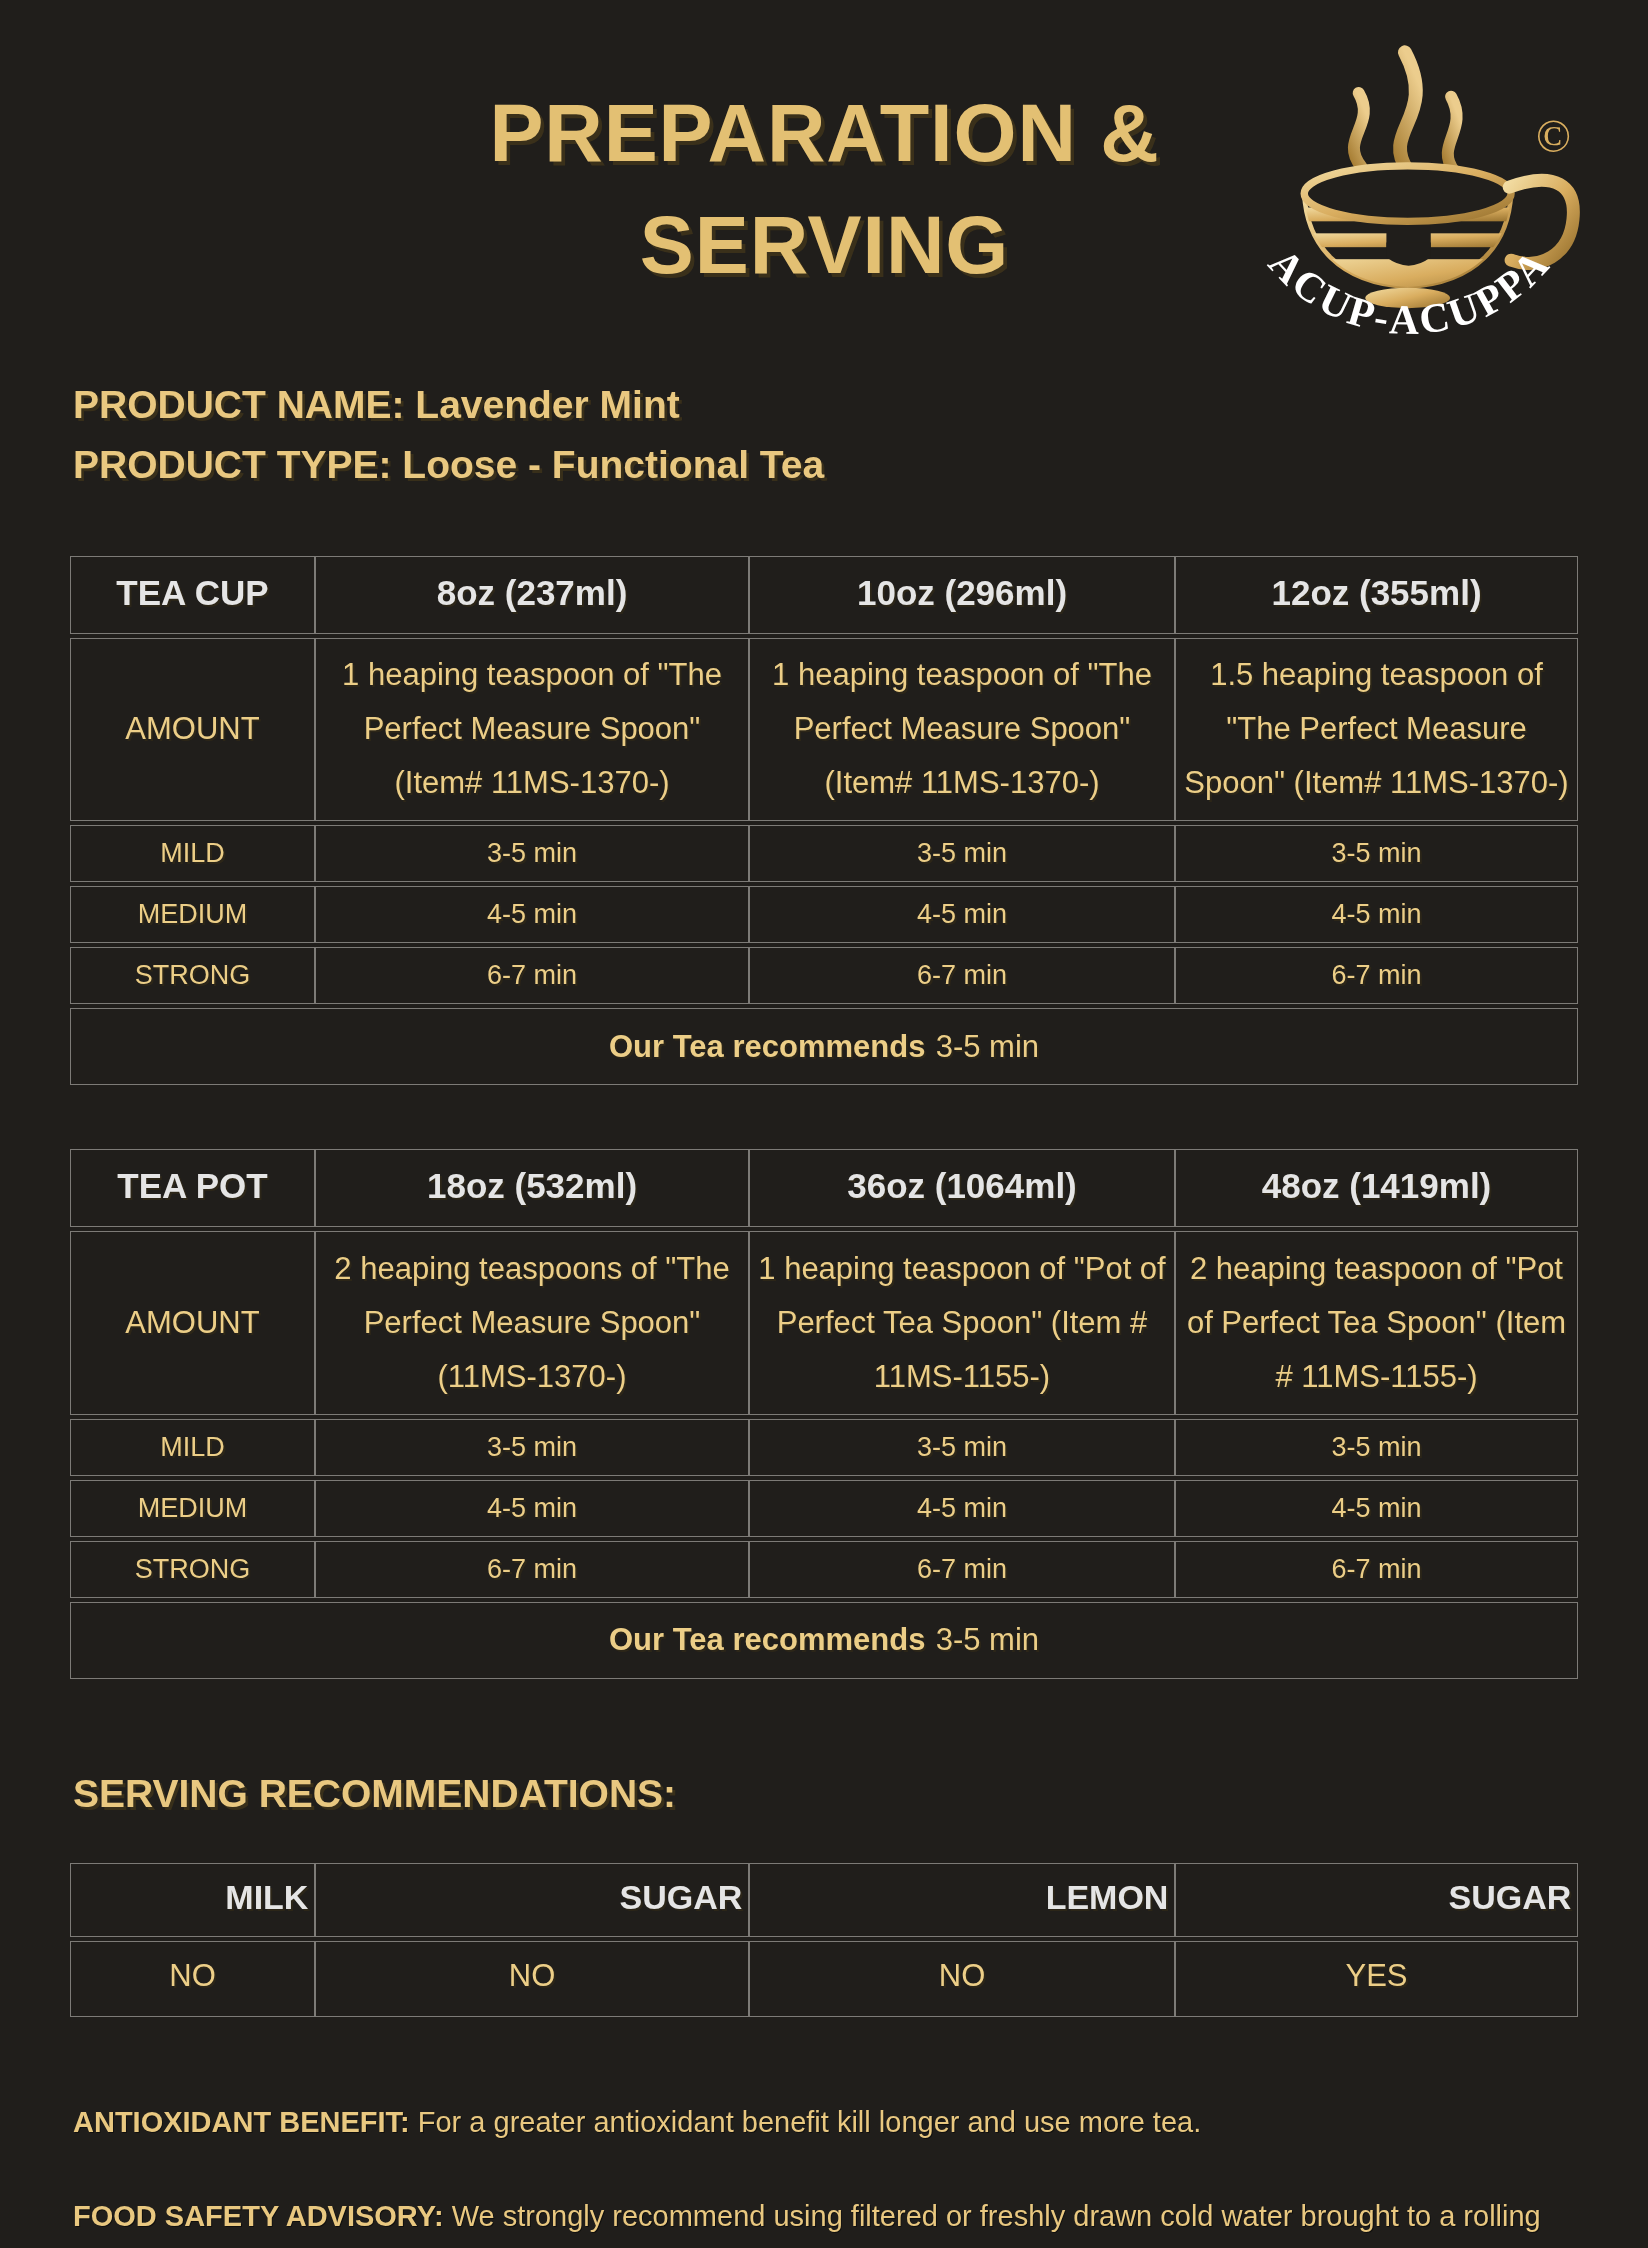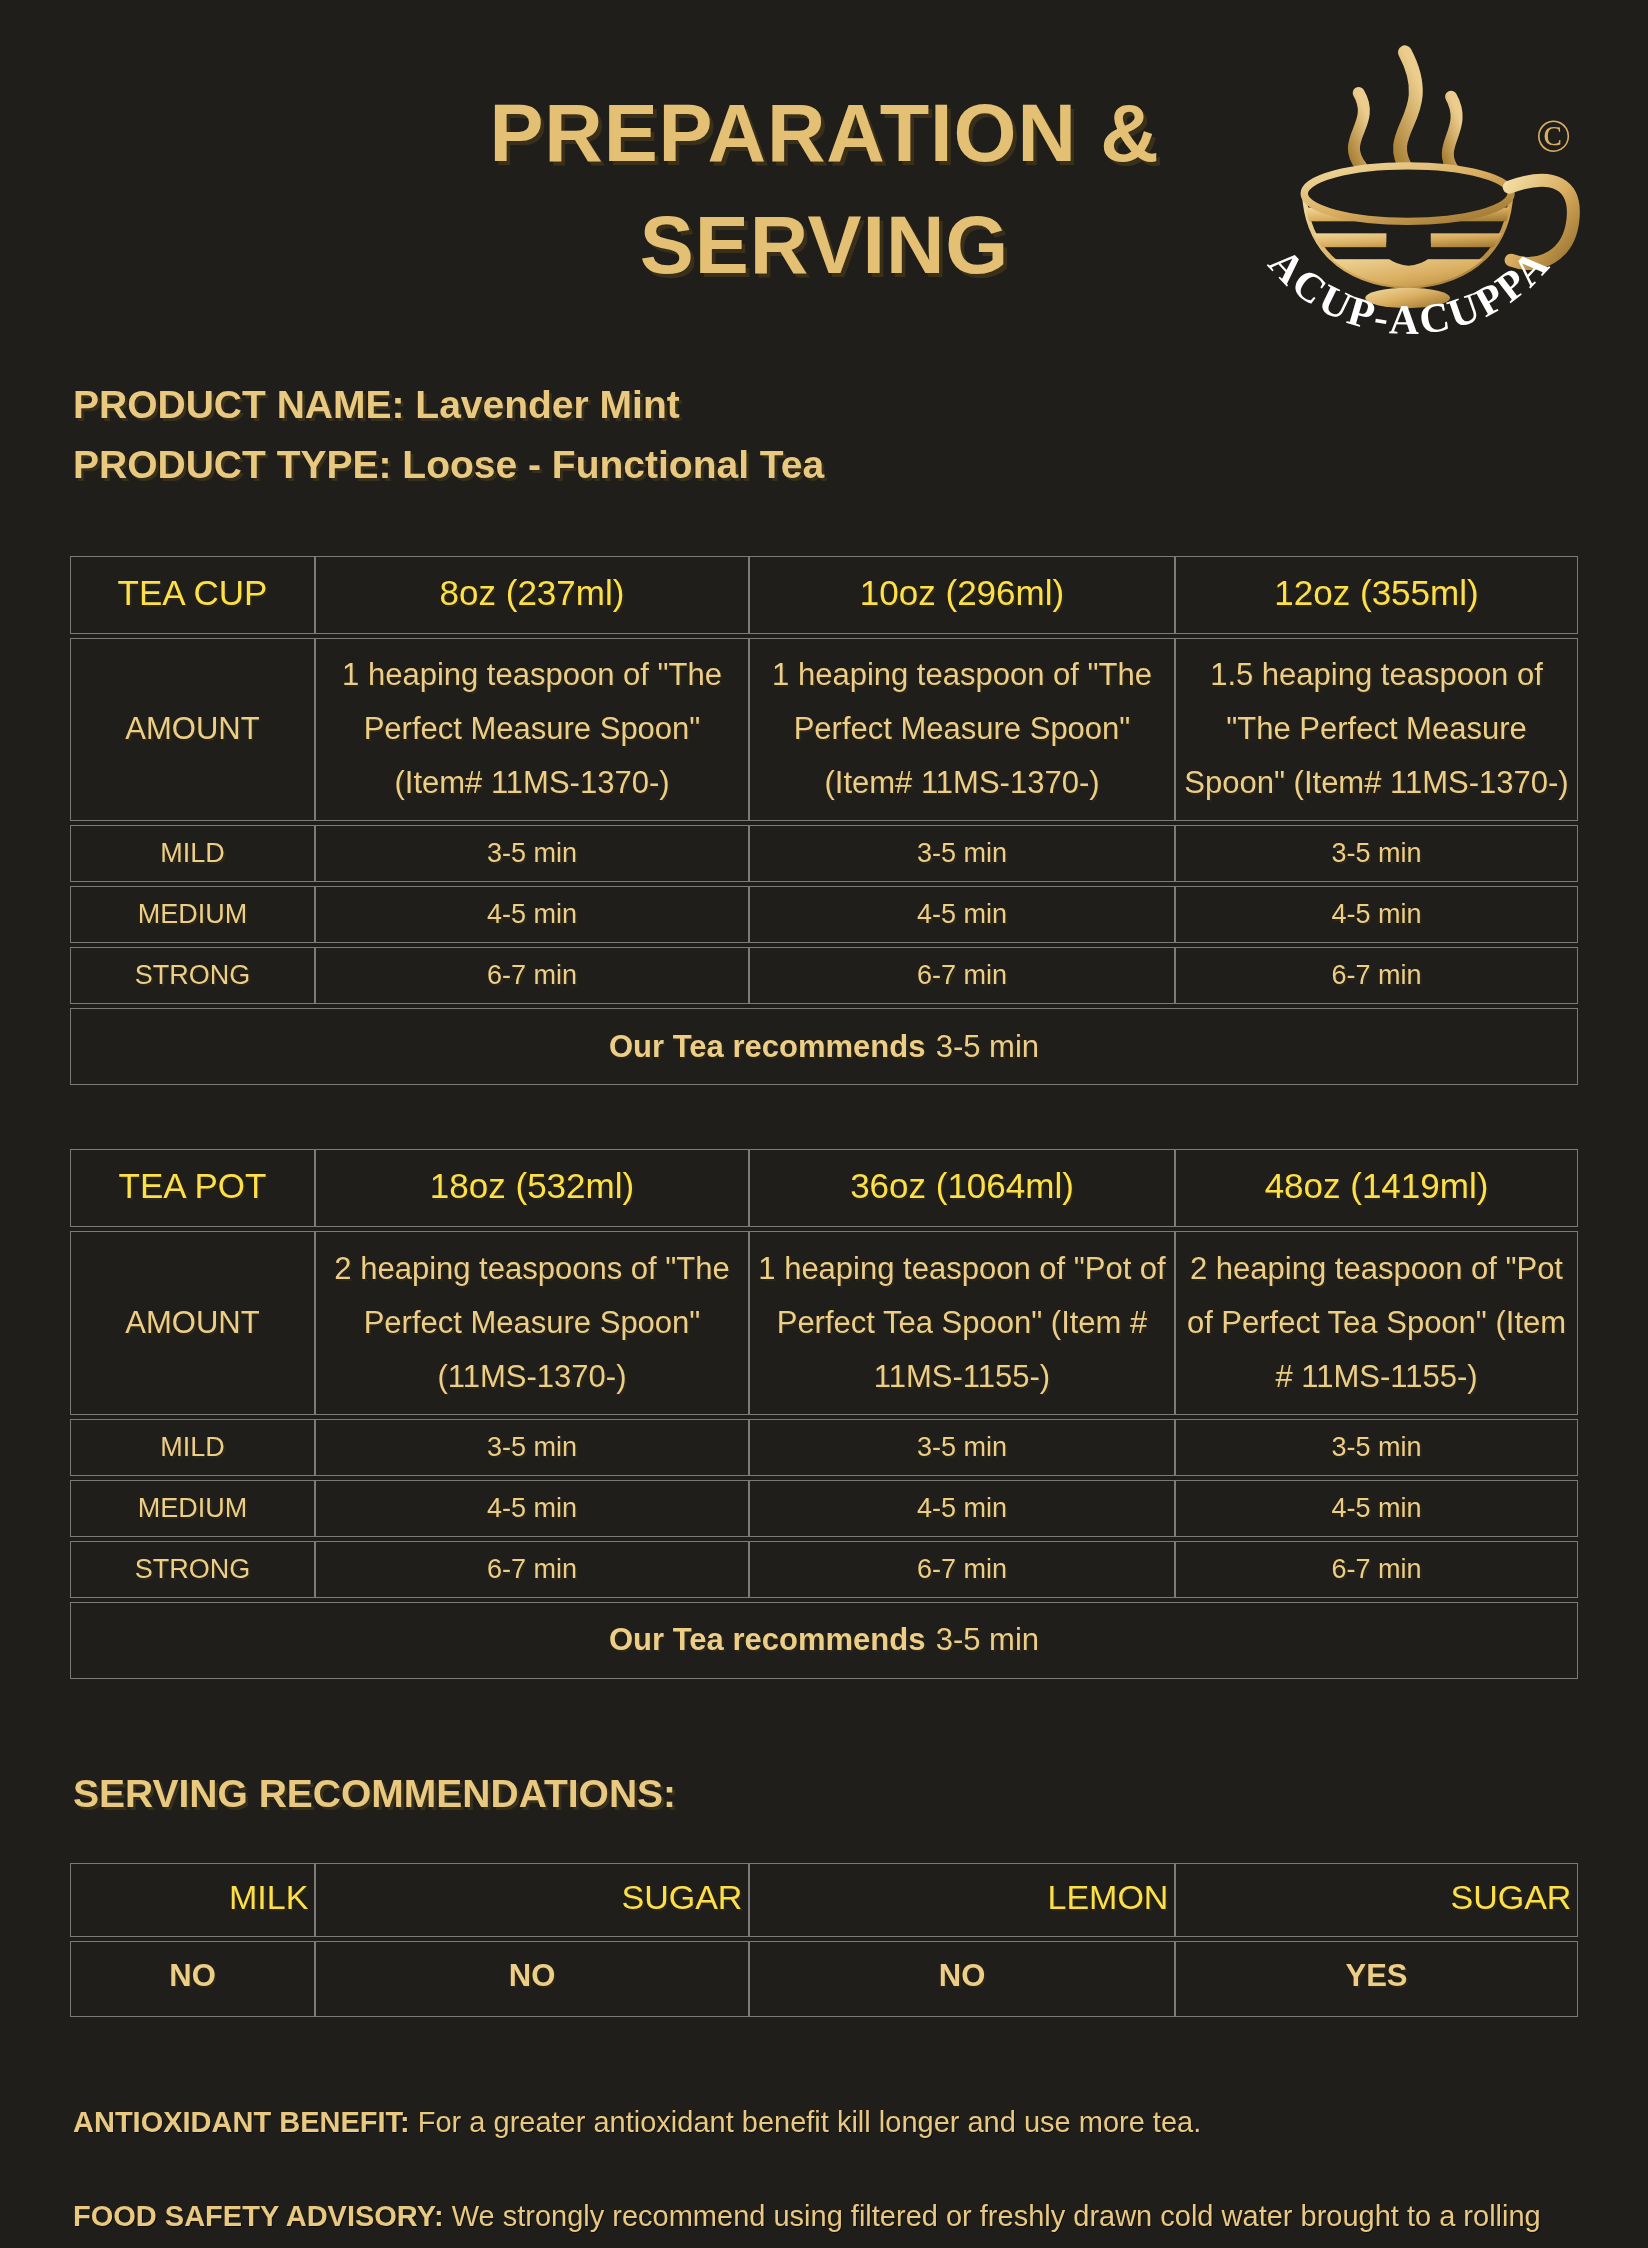--- a/index.html
+++ b/index.html
@@ -46,23 +46,23 @@
     text-shadow: 1.9px 1.9px 0 rgba(70, 55, 20, 0.35);
     padding: 13px 5.6px;
     overflow: hidden;
   }
   .col-label { width: 245px; }
   .col-a { width: 434px; }
   .col-b { width: 426px; }
   .col-c { width: 403px; }
 
   tr.head-row th {
-    font-size: 35px; font-weight: normal;
+    font-size: 35px; font-weight: bold;
     padding: 16px 5.6px 19.7px 5.6px;
-    color: #fde047;
+    color: #e5e5e5;
   }
   tr.amount-row td, tr.amount-row th {
     font-size: 31px; font-weight: normal;
     line-height: 1.75;
     padding: 9.4px 7.5px;
   }
   tr.strength-row td, tr.strength-row th {
     font-size: 27px; font-weight: normal;
     padding: 12px 22px;
   }
@@ -77,21 +77,21 @@
 
   
   .serving-title {
     margin: 89px 66px 0 73px;
     font-size: 39px; font-weight: bold;
     color: #e9c880;
     text-shadow: 2.8px 2.8px 0 rgba(92, 72, 26, 0.4);
   }
   table.serve { margin-top: 43px; }
   table.serve tr.head-row th { font-size: 34px; padding: 14px 5.6px 19px 5.6px; text-align: right; }
-  table.serve tr.value-row td { font-size: 31px; font-weight: bold; padding: 16px 5.6px 21.5px 5.6px; }
+  table.serve tr.value-row td { font-size: 31px; font-weight: normal; padding: 16px 5.6px 21.5px 5.6px; }
 
   
   .note {
     margin: 0 80px 0 73px;
     font-size: 29px; line-height: 1.7;
     color: #e9c880;
     text-shadow: 0.9px 0.9px 0 rgba(0,0,0,0.5);
   }
   .note-1 { margin-top: 77px; }
   .note-2 { margin-top: 45px; }

